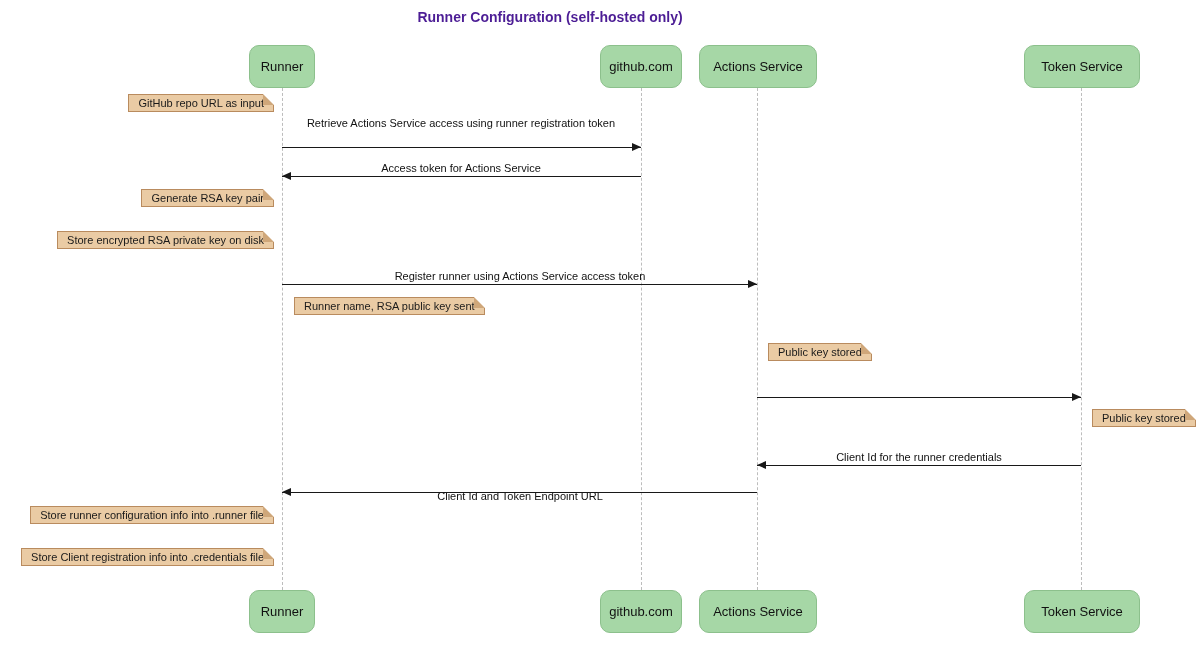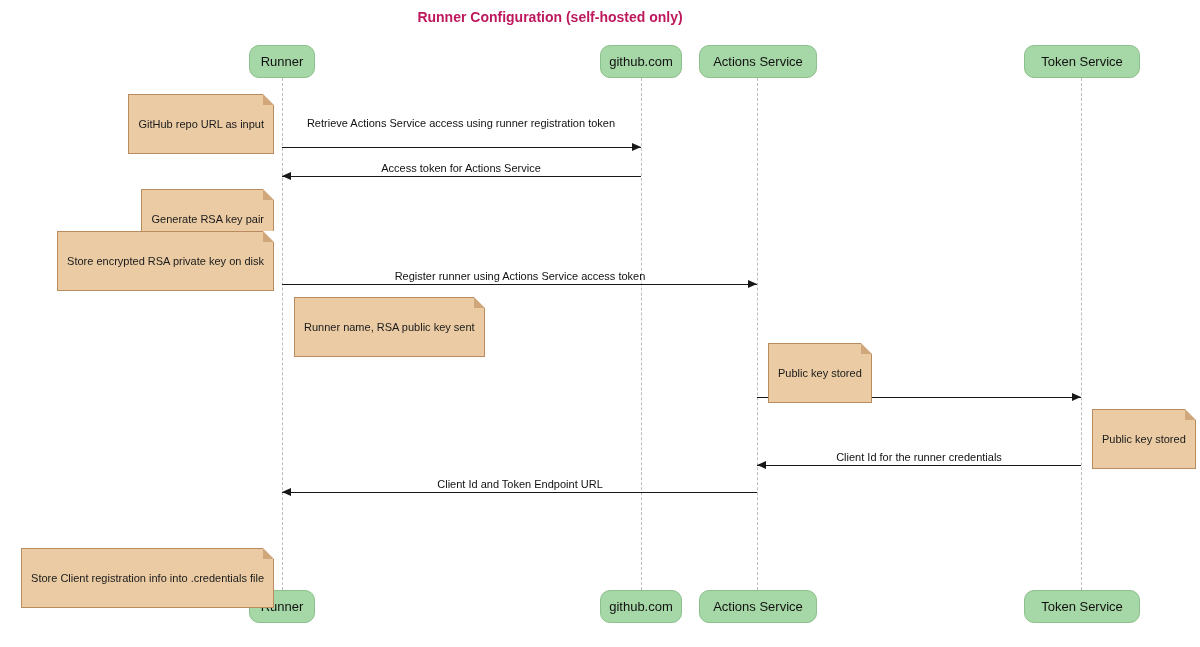--- a/index.html
+++ b/index.html
@@ -12,25 +12,25 @@
     color: #111111;
     overflow: hidden;
   }
   .title {
     position: absolute;
     top: 9px; left: 0;
     width: 1100px;
     text-align: center;
     font-size: 14px;
     font-weight: bold;
-    color: #be185d;
+    color: #4c1d95;
   }
   .actor {
     position: absolute;
-    height: 33px;
+    height: 43px;
     background: #A6D7A6;
     border: 1px solid #8CC08C;
     border-radius: 10px;
     box-sizing: border-box;
     display: flex;
     align-items: center;
     justify-content: center;
     font-size: 13px;
     color: #111111;
     white-space: nowrap;
@@ -59,21 +59,21 @@
     width: 0; height: 0;
     border-top: 4px solid transparent;
     border-bottom: 4px solid transparent;
   }
   .arr.right { border-left: 9px solid #181818; }
   .arr.left  { border-right: 9px solid #181818; }
   .note {
     position: absolute;
     background: #EACBA4;
     border: 1px solid #B98B5E;
-    padding: 23px 9px;
+    padding: 2px 9px;
     font-size: 11px;
     white-space: nowrap;
     color: #1a1a1a;
     box-sizing: border-box;
   }
   .note .fold {
     position: absolute;
     top: -1px; right: -1px;
     width: 0; height: 0;
     border-style: solid;
@@ -115,21 +115,21 @@
   <div class="msg-line" style="left:282px; top:284px; width:475px;"></div>
   <div class="arr right" style="left:748px; top:280px;"></div>
 
   <div class="msg-line" style="left:757px; top:397px; width:324px;"></div>
   <div class="arr right" style="left:1072px; top:393px;"></div>
 
   <div class="msg-label" style="left:919px; top:451px;">Client Id for the runner credentials</div>
   <div class="msg-line" style="left:757px; top:465px; width:324px;"></div>
   <div class="arr left" style="left:757px; top:461px;"></div>
 
-  <div class="msg-label" style="left:520px; top:478px;">Client Id and Token Endpoint URL</div>
+  <div class="msg-label" style="left:520px; top:490px;">Client Id and Token Endpoint URL</div>
   <div class="msg-line" style="left:282px; top:492px; width:475px;"></div>
   <div class="arr left" style="left:282px; top:488px;"></div>
 
   <div class="note" style="right:926px; top:94px;">
     <span>GitHub repo URL as input</span>
     <span class="fold"></span>
   </div>
 
   <div class="note" style="right:926px; top:189px;margin-left:28px;">
     <span>Generate RSA key pair</span>
@@ -149,19 +149,23 @@
   <div class="note" style="left:768px; top:343px;">
     <span>Public key stored</span>
     <span class="fold"></span>
   </div>
 
   <div class="note" style="left:1092px; top:409px;">
     <span>Public key stored</span>
     <span class="fold"></span>
   </div>
 
+  <div class="note" style="right:926px; top:506px;">
+    <span>Store runner configuration info into .runner file</span>
+    <span class="fold"></span>
+  </div>
 
   <div class="note" style="right:926px; top:548px;">
     <span>Store Client registration info into .credentials file</span>
     <span class="fold"></span>
   </div>
 
 </div>
 
 </body></html>

